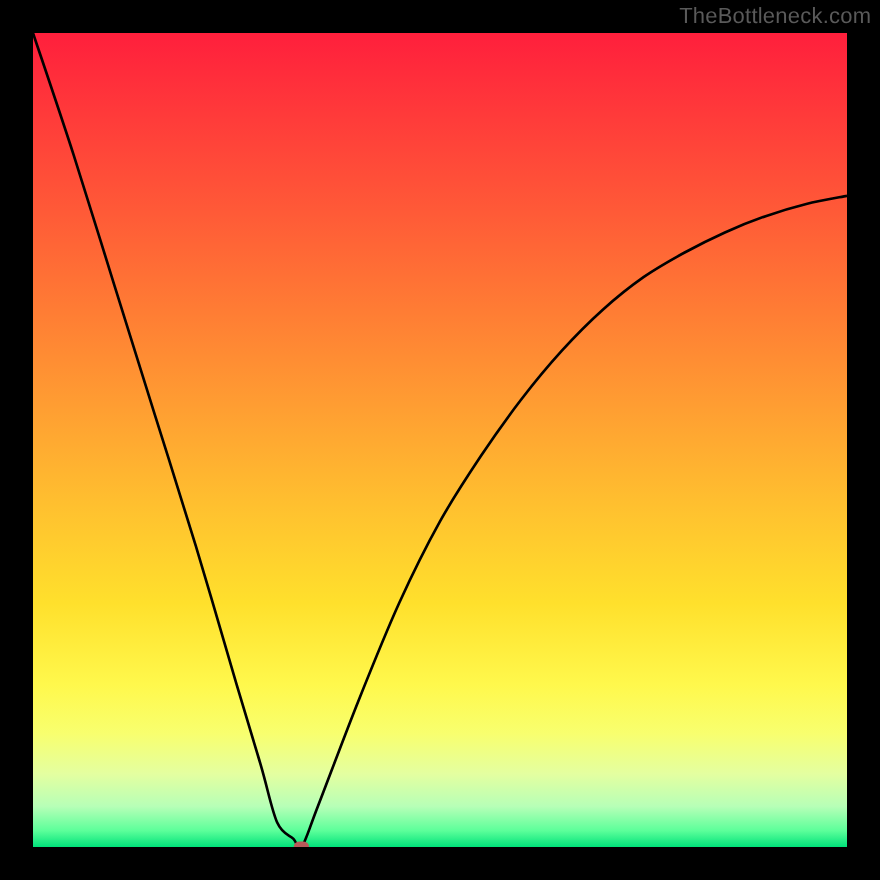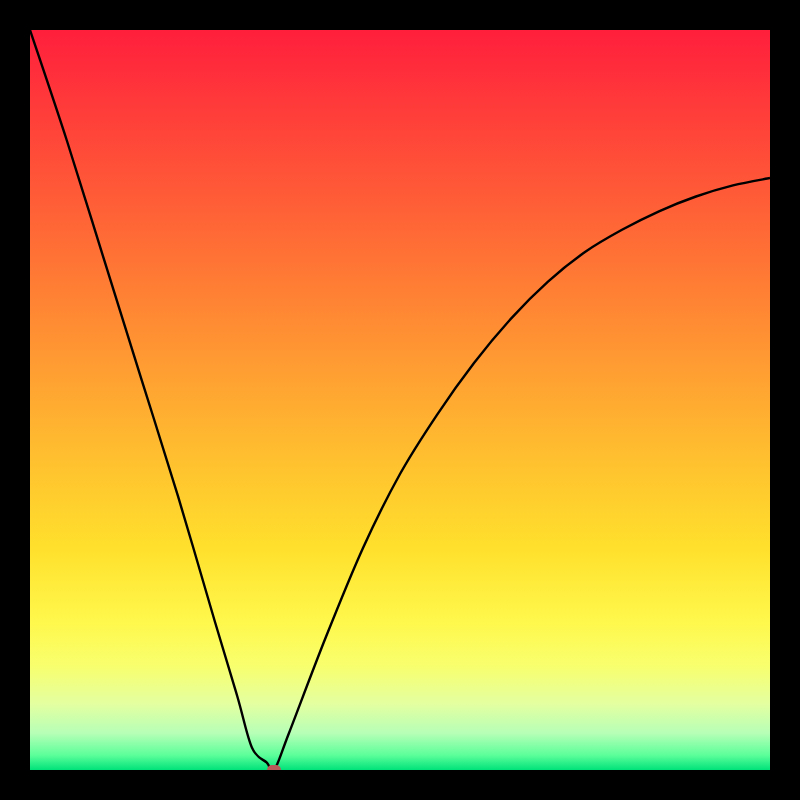--- a/index.html
+++ b/index.html
@@ -77,13 +77,14 @@
 <div class="frame">
 
   <div class="plot-area">
     <div class="gradient"></div>
     <svg class="curve-svg" viewBox="0 0 740 740" preserveAspectRatio="none">
       <path id="curve-path" fill="none" stroke="#000000" stroke-width="2.4" stroke-linejoin="round" d="M 0 0 C 6.166666666666667 18.5, 24.666666666666664 72.76666666666665, 37 111 C 49.333333333333336 149.23333333333335, 61.666666666666664 189.93333333333337, 74 229.40000000000003 C 86.33333333333333 268.8666666666667, 98.66666666666667 308.3333333333333, 111 347.79999999999995 C 123.33333333333333 387.2666666666666, 135.66666666666666 425.5, 148 466.2 C 160.33333333333334 506.9, 175.13333333333333 558.7, 185 592 C 194.86666666666667 625.3, 201.03333333333336 645.0333333333333, 207.20000000000002 666 C 213.36666666666667 686.9666666666667, 217.06666666666666 706.6999999999999, 222 717.8 C 226.93333333333334 728.9, 233.10000000000002 728.9, 236.8 732.6 C 240.5 736.3000000000001, 240.50000000000003 744.9333333333334, 244.20000000000002 740 C 247.9 735.0666666666666, 250.36666666666667 725.2, 259 703 C 267.6333333333333 680.8, 283.6666666666667 637.6333333333333, 296 606.8 C 308.3333333333333 575.9666666666666, 320.6666666666667 545.1333333333333, 333 518 C 345.3333333333333 490.8666666666667, 357.66666666666663 466.2, 370 444 C 382.33333333333337 421.8, 394.66666666666674 403.3, 407.00000000000006 384.8 C 419.33333333333337 366.3, 431.6666666666667 349.0333333333333, 444 332.99999999999994 C 456.3333333333333 316.9666666666666, 468.6666666666667 302.1666666666667, 481 288.6 C 493.3333333333333 275.03333333333336, 505.6666666666667 262.7, 518 251.59999999999997 C 530.3333333333334 240.49999999999997, 542.6666666666666 230.63333333333333, 555 222 C 567.3333333333334 213.36666666666667, 579.6666666666666 206.5833333333334, 592 199.80000000000007 C 604.3333333333334 193.01666666666674, 616.6666666666666 186.84999999999997, 629 181.29999999999995 C 641.3333333333334 175.74999999999994, 653.6666666666666 170.81666666666666, 666 166.5 C 678.3333333333334 162.18333333333334, 690.6666666666666 158.48333333333332, 703 155.39999999999998 C 715.3333333333334 152.31666666666663, 733.8333333333334 149.23333333333332, 740 148"></path>
     </svg>
     <div id="marker" class="marker" style="left: 244.2px; top: 740px; background: rgb(184, 90, 90);"></div>
   </div>
 
+  <div class="watermark">TheBottleneck.com</div>
 </div>
 
 </body></html>

